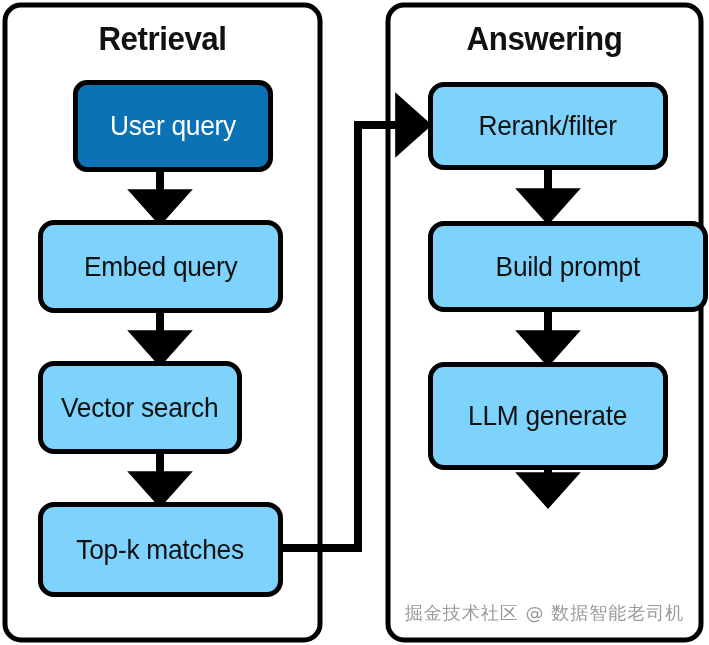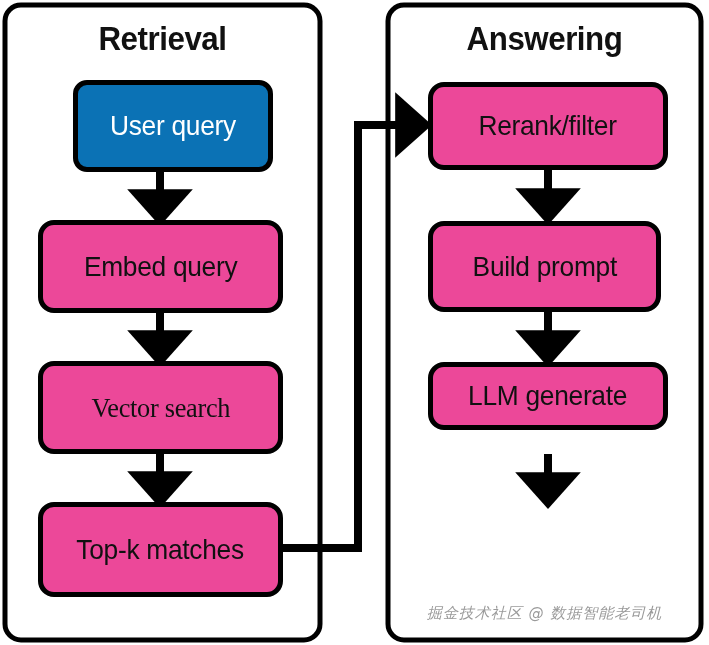--- a/index.html
+++ b/index.html
@@ -43,37 +43,36 @@
     line-height: 32px;
     color: #111111;
     white-space: nowrap;
     letter-spacing: -0.3px;
   }
   .node > span {
     display: block;
     transform: scaleX(0.94);
   }
   .node.white {
-    background: #ec4899;
+    background: #7dd3fc;
     color: #111111;
   }
   .node.accent {
     background: #0b72b5;
     color: #ffffff;
     border-radius: 14px;
   }
   .watermark {
     position: absolute;
-    font-size: 15px;
+    font-size: 18px;
     line-height: 20px;
     color: #9a9a9a;
     letter-spacing: 1px;
     white-space: nowrap;
     font-family: "DejaVu Sans", sans-serif;
-    font-style: italic;
   }
 </style>
 </head>
 <body>
 
 <div id="canvas">
 
   <svg width="709" height="645" viewBox="0 0 709 645">
     <defs>
       <marker id="ah" markerWidth="9" markerHeight="9" refX="3.1" refY="4.5" orient="auto" markerUnits="strokeWidth">
@@ -104,36 +103,36 @@
   <div class="panel-title" style="left:388px; top:18px; width:313px;">Answering</div>
 
   <div class="node accent" style="left:60px; top:80px; width:200px; height:92px;margin-left:13px;">
     <span>User query</span>
   </div>
 
   <div class="node white" style="left:38px; top:220px; width:245px; height:93px;justify-content:center;">
     <span>Embed query</span>
   </div>
 
-  <div class="node white" style="left:38px; top:361px; width:245px; height:93px;font-family:Liberation Serif, serif;">
+  <div class="node white" style="left:38px; top:361px; width:204px; height:93px;">
     <span>Vector search</span>
   </div>
 
   <div class="node white" style="left:38px; top:502px; width:245px; height:95px;">
     <span>Top-k matches</span>
   </div>
 
   <div class="node white" style="left:428px; top:82px; width:240px; height:88px;">
     <span>Rerank/filter</span>
   </div>
 
-  <div class="node white" style="left:428px; top:221px; width:233px; height:91px;">
+  <div class="node white" style="left:428px; top:221px; width:280px; height:91px;">
     <span>Build prompt</span>
   </div>
 
-  <div class="node white" style="left:428px; top:362px; width:240px; height:68px;">
+  <div class="node white" style="left:428px; top:362px; width:240px; height:108px;">
     <span>LLM generate</span>
   </div>
 
 
   <div class="watermark" style="left:388px; top:603px; width:313px; text-align:center;">掘金技术社区 @ 数据智能老司机</div>
 
 </div>
 
 </body></html>

